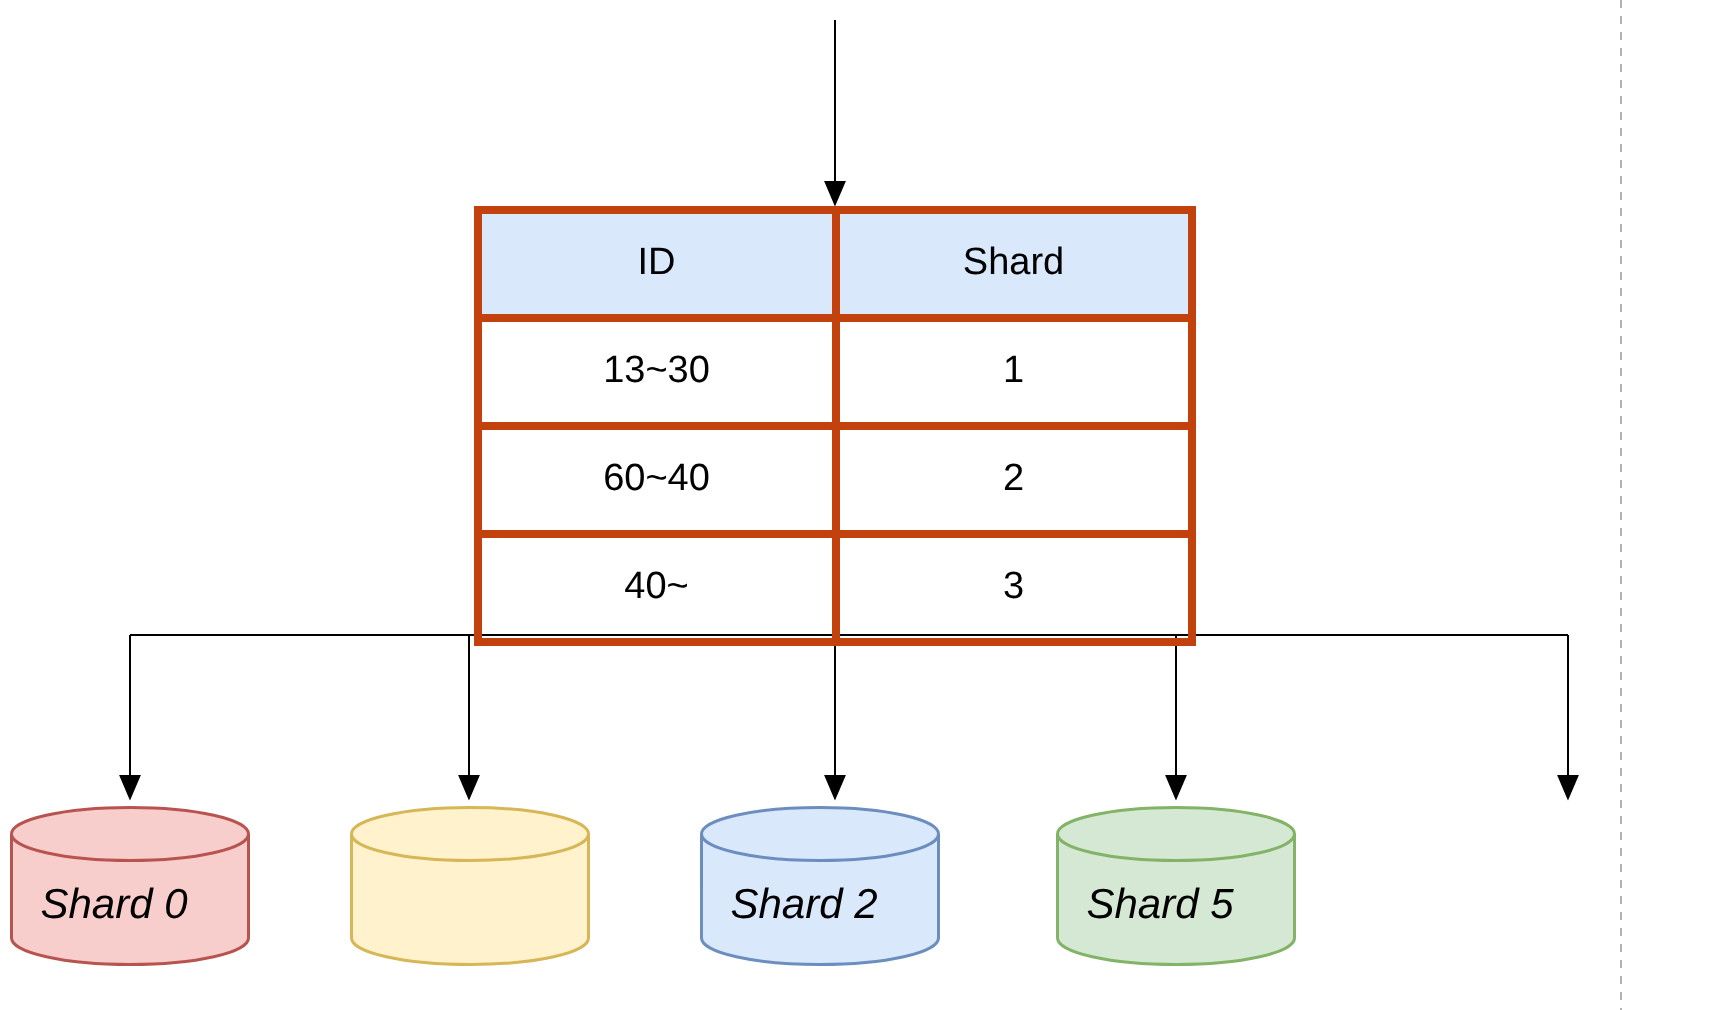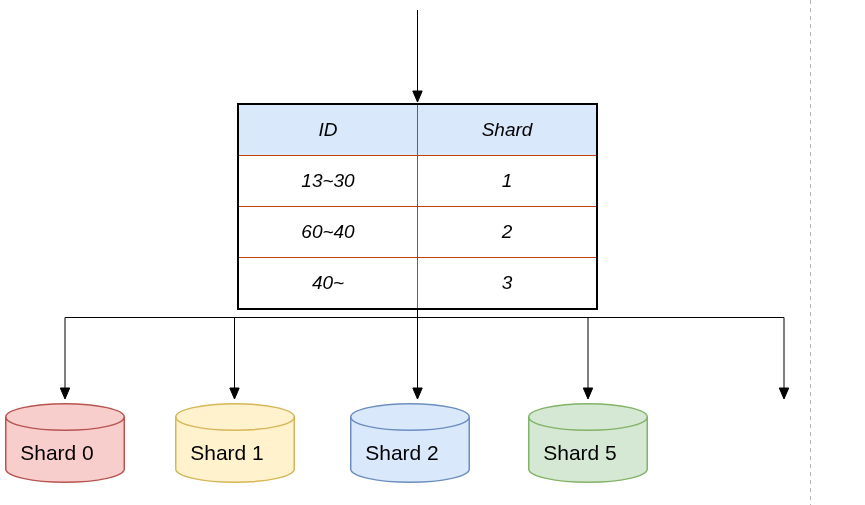--- a/index.html
+++ b/index.html
@@ -23,44 +23,44 @@
     left: 237px; top: 103px;
     width: 361px; height: 135px;
     border-collapse: collapse;
     table-layout: fixed;
     z-index: 2;
     font-size: 19px;
     text-align: center;
     border: 2px solid #000000;
   }
   #routing-table th, #routing-table td {
-    border: 1px solid #c2410c;
+    border: 4px solid #c2410c;
     height: 26px;
     padding: 12px;
     font-weight: normal;
     vertical-align: middle;
     overflow: hidden;
-    font-style: italic;
   }
   .cylinder {
     position: absolute;
     width: 120px;
     height: 80px;
     z-index: 2;
   }
   .cylinder svg { position: absolute; left: 0; top: 0; }
   .cylinder-label {
     position: absolute;
     left: 0; top: 28px;
     width: 104px; height: 44px;
     display: flex;
     align-items: center;
     justify-content: center;
     font-size: 21px;
     white-space: nowrap;
+    font-style: italic;
   }
 </style>
 </head>
 <body>
 
 <div id="canvas">
 
   <svg id="connector-layer" viewBox="0 0 865 505" xmlns="http://www.w3.org/2000/svg">
 
     <line x1="810.5" y1="0" x2="810.5" y2="505" stroke-width="1" stroke-dasharray="4,4" stroke="#b3b3b3"></line>
@@ -117,21 +117,20 @@
       <path fill="none" d="M0.75,14 A59.25,13.25 0 0 0 119.25,14" stroke-width="1.5" stroke="#b85450"></path>
     </svg>
     <div class="cylinder-label">Shard 0</div>
   </div>
 
   <div class="cylinder" style="left:175px; top:403px;">
     <svg width="120" height="80" viewBox="0 0 120 80">
       <path d="M0.75,14 A59.25,13.25 0 0 1 119.25,14 L119.25,66 A59.25,13.25 0 0 1 0.75,66 Z" stroke-width="1.5" fill="#fff2cc" stroke="#d6b656"></path>
       <path fill="none" d="M0.75,14 A59.25,13.25 0 0 0 119.25,14" stroke-width="1.5" stroke="#d6b656"></path>
     </svg>
-    <div class="cylinder-label">Shard 1</div>
   </div>
 
   <div class="cylinder" style="left:350px; top:403px;">
     <svg width="120" height="80" viewBox="0 0 120 80">
       <path d="M0.75,14 A59.25,13.25 0 0 1 119.25,14 L119.25,66 A59.25,13.25 0 0 1 0.75,66 Z" stroke-width="1.5" fill="#dae8fc" stroke="#6c8ebf"></path>
       <path fill="none" d="M0.75,14 A59.25,13.25 0 0 0 119.25,14" stroke-width="1.5" stroke="#6c8ebf"></path>
     </svg>
     <div class="cylinder-label">Shard 2</div>
   </div>
 

